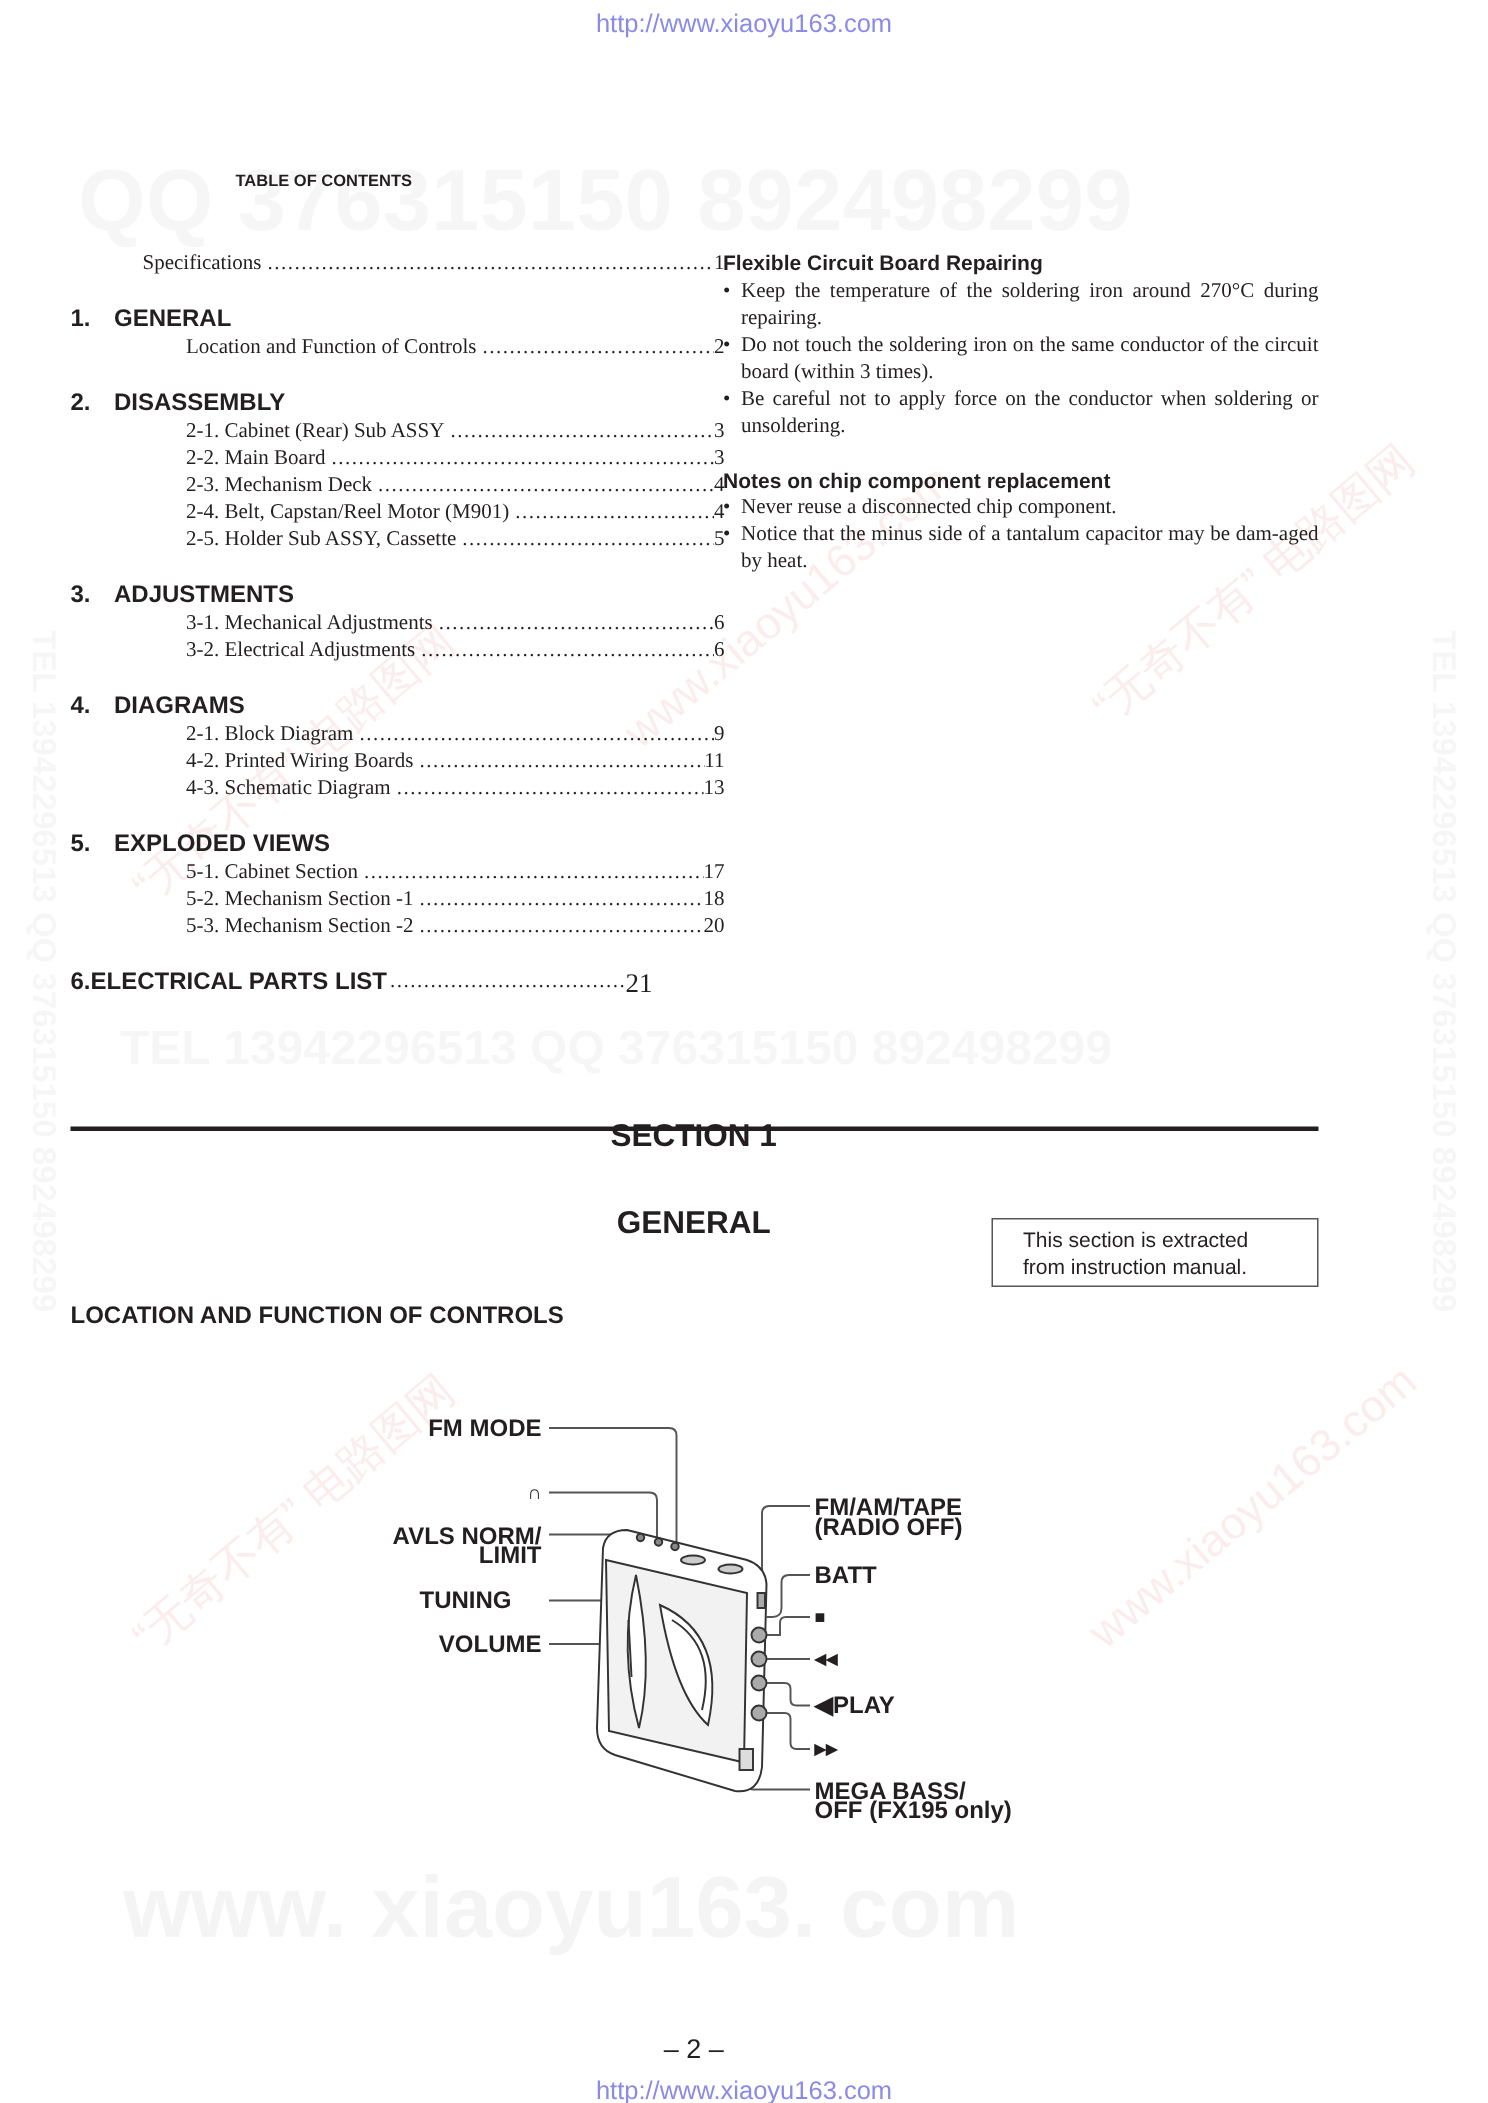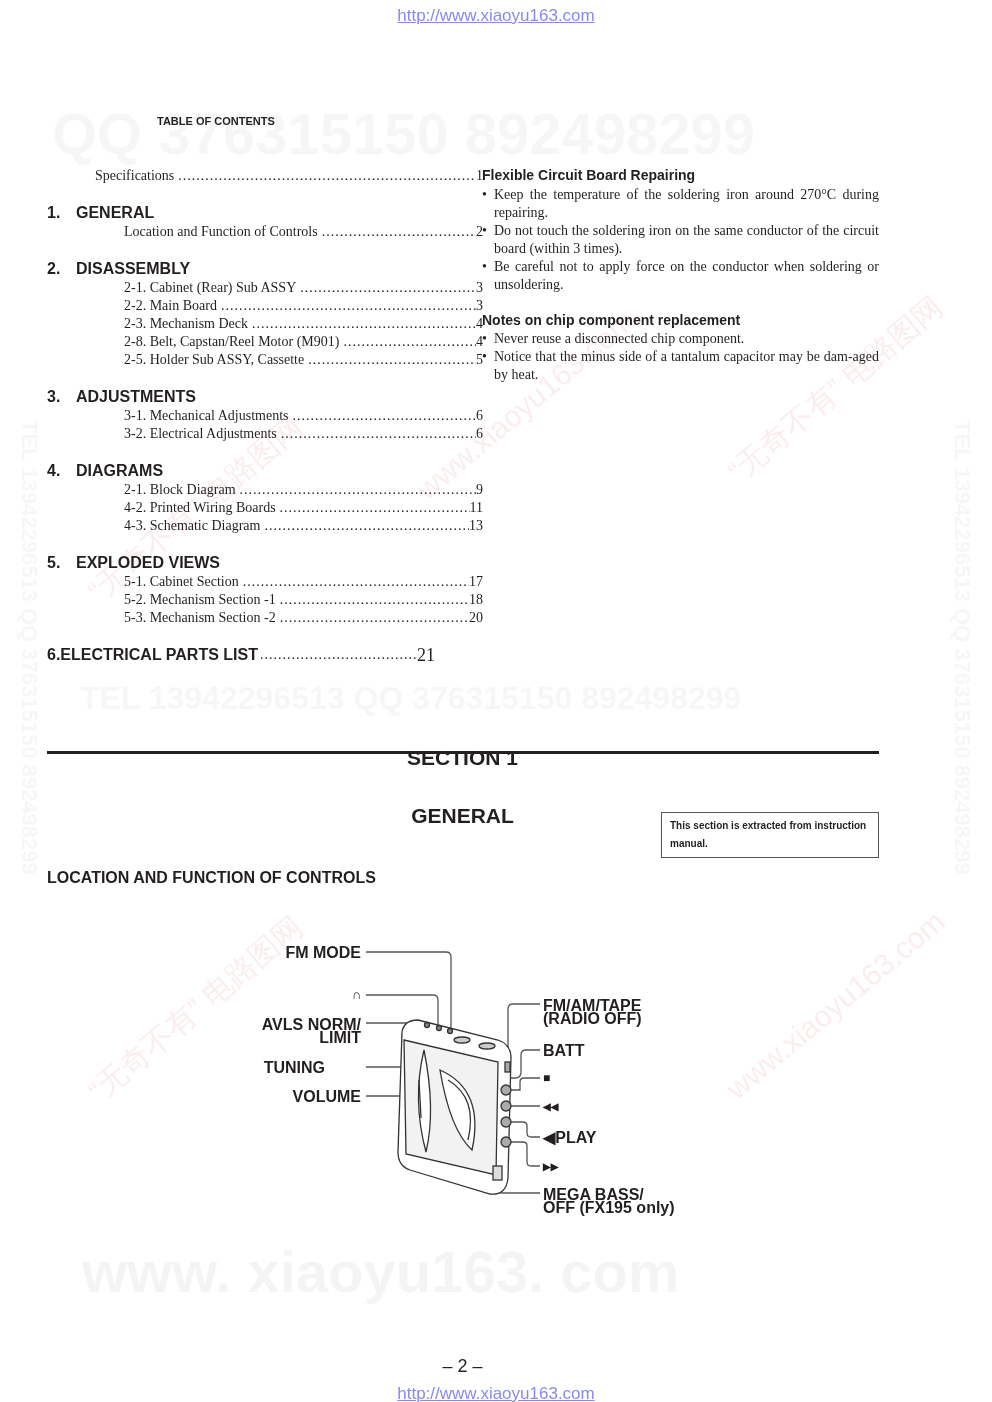--- a/index.html
+++ b/index.html
@@ -1,39 +1,39 @@
 <!DOCTYPE html>
 <html><head>
 <meta charset="utf-8">
 <style>
   html, body { margin: 0; padding: 0; background: #ffffff; }
   body { width: 992px; height: 1402px; position: relative; overflow: hidden; font-family: "Liberation Serif", serif; color: #231f20; }
   .abs { position: absolute; }
-  .url { font-family: "Liberation Sans", sans-serif; font-size: 17px; color: #8a8ae8; width: 992px; text-align: center; left: 0; text-decoration: underline; }
+  .url { font-family: "Liberation Sans", sans-serif; font-size: 17px; color: #8a8ae8; width: 992px; text-align: center; left: 0; }
   .wm { font-family: "Liberation Sans", sans-serif; font-weight: bold; color: rgba(0,0,0,0.035); white-space: nowrap; }
   .wm-red { font-family: "Liberation Sans", sans-serif; color: rgba(220,80,80,0.10); white-space: nowrap; transform: rotate(-40deg); transform-origin: left top; font-size: 30px; }
   .toc-title { left: 157px; top: 115px; font-family: "Liberation Sans", sans-serif; font-weight: bold; font-size: 11px; }
   .toc-row { position: absolute; left: 76px; width: 359px; height: 18px; font-size: 14px; line-height: 18px; display: flex; white-space: nowrap; margin-left: 48px; }
   .toc-row.top { left: 47px; width: 388px; }
   .toc-row .lbl { flex: 0 0 auto; }
   .toc-row .dots { flex: 1 1 auto; overflow: hidden; padding: 0 4px; letter-spacing: 1px; }
   .toc-row .dots::after { content: "................................................................................................................................................"; }
   .toc-row .pg { flex: 0 0 auto; }
   .sec-h { position: absolute; left: 47px; font-family: "Liberation Sans", sans-serif; font-weight: bold; font-size: 16px; line-height: 20px; white-space: nowrap; }
   .sec-h .num { display: inline-block; width: 29px; }
   .sec-h.wide { width: 388px; display: flex; }
   .sec-h.wide .dots { flex: 1 1 auto; overflow: hidden; font-family: "Liberation Serif", serif; font-weight: normal; font-size: 14px; letter-spacing: 1px; padding: 0 2px; }
   .sec-h.wide .dots::after { content: "................................................................................................"; }
   .sec-h.wide .pg { font-family: "Liberation Serif", serif; font-weight: normal; font-size: 18px; }
   .rh { position: absolute; left: 482px; font-family: "Liberation Sans", sans-serif; font-weight: bold; font-size: 14px; }
   .bullet { position: absolute; left: 482px; width: 397px; font-size: 14px; line-height: 18px; padding-left: 12px; box-sizing: border-box; text-align: justify; }
   .bullet::before { content: "•"; position: absolute; left: 0; }
   .rule { left: 47px; top: 751px; width: 832px; height: 3px; background: #231f20; }
   .section-title { left: 0; width: 925px; text-align: center; font-family: "Liberation Sans", sans-serif; font-weight: bold; font-size: 21px; line-height: 26px; }
-  .note-box { left: 661px; top: 812px; width: 216px; height: 44px; border: 1px solid #555; font-family: "Liberation Sans", sans-serif; font-size: 10px; line-height: 18px; padding: 4px 8px; box-sizing: border-box; width: 218px; height: 46px; font-weight: bold; }
+  .note-box { left: 661px; top: 812px; width: 216px; height: 44px; border: 1px solid #555; font-family: "Liberation Sans", sans-serif; font-size: 14px; line-height: 18px; padding: 4px 20px; box-sizing: border-box; width: 218px; height: 46px; }
   .loc-title { left: 47px; top: 869px; font-family: "Liberation Sans", sans-serif; font-weight: bold; font-size: 16px; }
   .callout { position: absolute; font-family: "Liberation Sans", sans-serif; font-weight: bold; font-size: 16px; line-height: 13px; white-space: nowrap; }
   .callout.r { text-align: right; }
   .page-num { left: 0; width: 925px; text-align: center; top: 1356px; font-family: "Liberation Sans", sans-serif; font-size: 18px; }
 </style>
 </head>
 <body>
 
 <div class="abs wm" style="left:52px; top:100px; font-size:58px;">QQ 376315150    892498299</div>
 <div class="abs wm" style="left:80px; top:680px; font-size:32px;">TEL 13942296513    QQ 376315150  892498299</div>
@@ -73,21 +73,21 @@
     <span class="lbl">2-2. Main Board</span>
     <span class="dots"></span>
     <span class="pg">3</span>
   </div>
 <div class="toc-row" style="top:315px;">
     <span class="lbl">2-3. Mechanism Deck</span>
     <span class="dots"></span>
     <span class="pg">4</span>
   </div>
 <div class="toc-row" style="top:333px;">
-    <span class="lbl">2-8. Belt, Capstan/Reel Motor (M901)</span>
+    <span class="lbl">2-4. Belt, Capstan/Reel Motor (M901)</span>
     <span class="dots"></span>
     <span class="pg">4</span>
   </div>
 <div class="toc-row" style="top:351px;">
     <span class="lbl">2-5. Holder Sub ASSY, Cassette</span>
     <span class="dots"></span>
     <span class="pg">5</span>
   </div>
 
 <div class="sec-h" style="top:387px;"><span class="num">3.</span><span>ADJUSTMENTS</span></div>
@@ -197,21 +197,21 @@
     <rect x="505" y="1062" width="5" height="10" fill="#aaa"></rect>
   </g>
 </svg>
 
 <div class="callout r" style="right:631px; top:946px;">FM MODE</div>
 <div class="callout r" style="right:631px; top:988px; font-weight:normal; font-size:13px;">∩</div>
 <div class="callout r" style="right:631px; top:1018px;">
     <div>AVLS NORM/</div>
     <div>LIMIT</div>
   </div>
-<div class="callout r" style="right:667px; top:1061px;">TUNING</div>
+<div class="callout r" style="right:651px; top:1061px;">TUNING</div>
 <div class="callout r" style="right:631px; top:1090px;">VOLUME</div>
 
 <div class="callout" style="left:543px; top:999px;">
     <div>FM/AM/TAPE</div>
     <div>(RADIO OFF)</div>
   </div>
 <div class="callout" style="left:543px; top:1044px;">BATT</div>
 <div class="callout" style="left:543px; top:1072px; font-size:12px;">■</div>
 <div class="callout" style="left:543px; top:1100px; font-size:10px;">◀◀</div>
 <div class="callout" style="left:543px; top:1131px;">◀PLAY</div>

